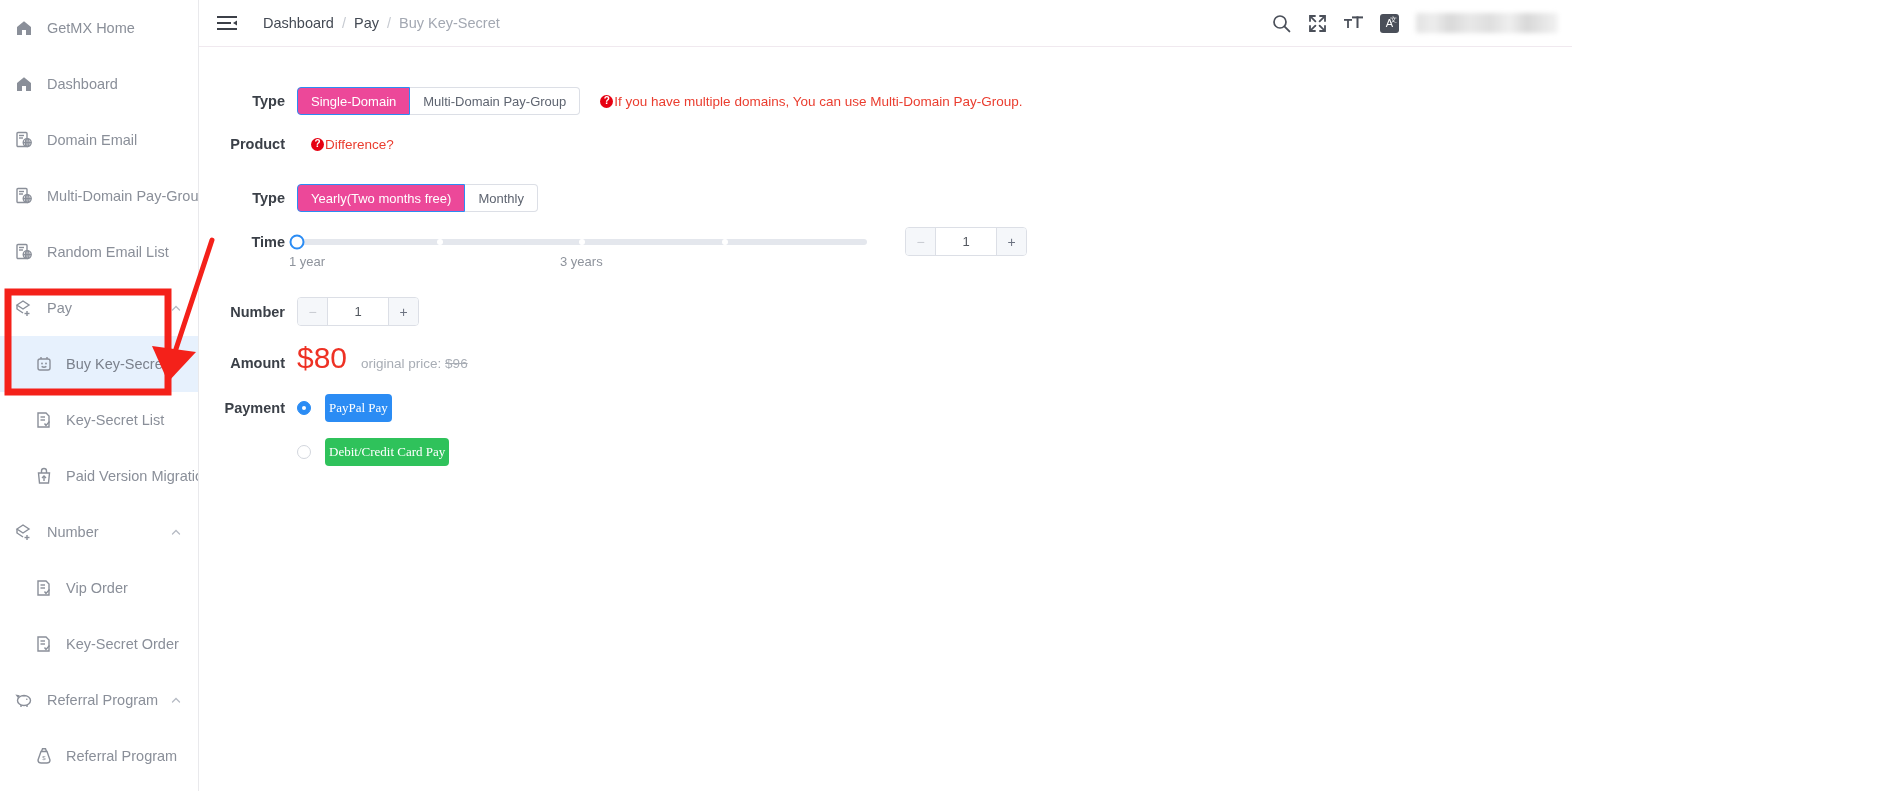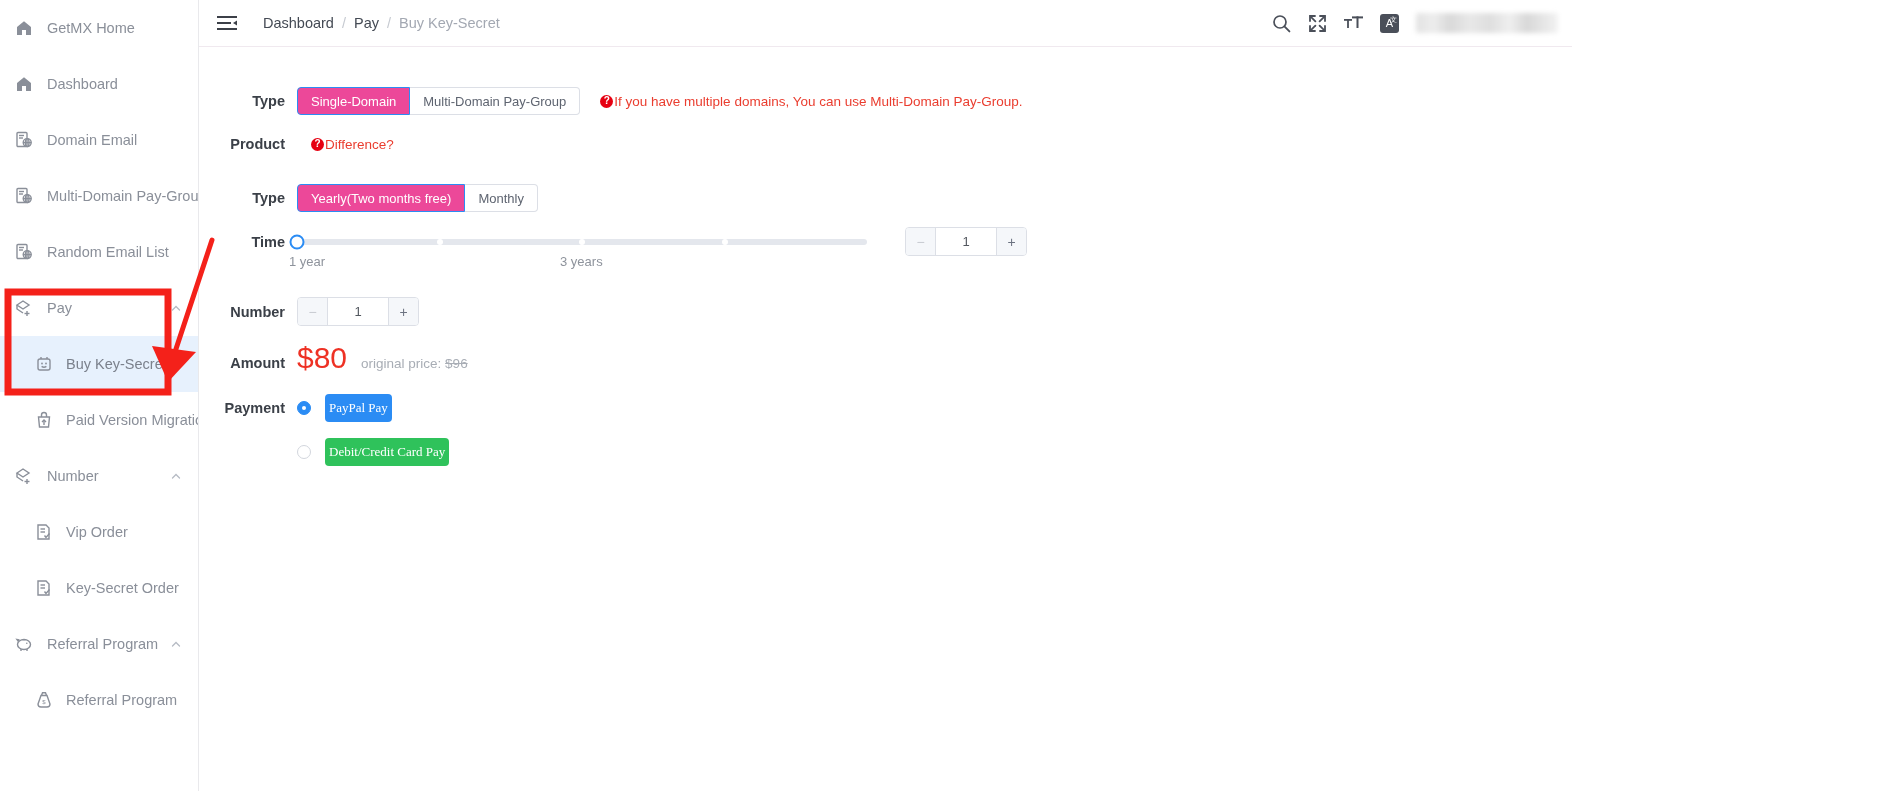--- a/index.html
+++ b/index.html
@@ -269,20 +269,31 @@
               <path d="M6.6 11.4 Q9 13.2 11.4 11.4" stroke="#8a8f99" fill="none" stroke-width="1.4"></path>
               <line x1="6" y1="4" x2="6" y2="2" stroke="#8a8f99" fill="none" stroke-width="1.4"></line>
               <line x1="12" y1="4" x2="12" y2="2" stroke="#8a8f99" fill="none" stroke-width="1.4"></line>
             </svg>
           </span>
           <span class="side-label">Buy Key-Secret</span>
         </div>
         <div class="side-item sub">
           <span class="sicon">
             <svg width="18" height="18" viewBox="0 0 18 18">
+              <path d="M3 2 H11 L14 5 V16 H3 Z" stroke="#8a8f99" fill="none" stroke-width="1.4"></path>
+              <line x1="5.5" y1="6" x2="10" y2="6" stroke="#8a8f99" fill="none" stroke-width="1.4"></line>
+              <line x1="5.5" y1="9" x2="10" y2="9" stroke="#8a8f99" fill="none" stroke-width="1.4"></line>
+              <path d="M9.5 12.5 L11 14.5 L14.5 10.5" stroke="#8a8f99" fill="none" stroke-width="1.4"></path>
+            </svg>
+          </span>
+          <span class="side-label">Key-Secret List</span>
+        </div>
+        <div class="side-item sub">
+          <span class="sicon">
+            <svg width="18" height="18" viewBox="0 0 18 18">
               <path d="M3.5 6 H14.5 L13.5 16 H4.5 Z" stroke="#8a8f99" fill="none" stroke-width="1.4"></path>
               <path d="M6.5 6 V4 A2.5 2.5 0 0 1 11.5 4 V6" stroke="#8a8f99" fill="none" stroke-width="1.4"></path>
               <line x1="9" y1="14" x2="9" y2="9" stroke="#8a8f99" fill="none" stroke-width="1.4"></line>
               <polyline points="7,11 9,9 11,11" stroke="#8a8f99" fill="none" stroke-width="1.4"></polyline>
             </svg>
           </span>
           <span class="side-label">Paid Version Migration</span>
         </div>
         <div class="side-item">
           <span class="sicon">

